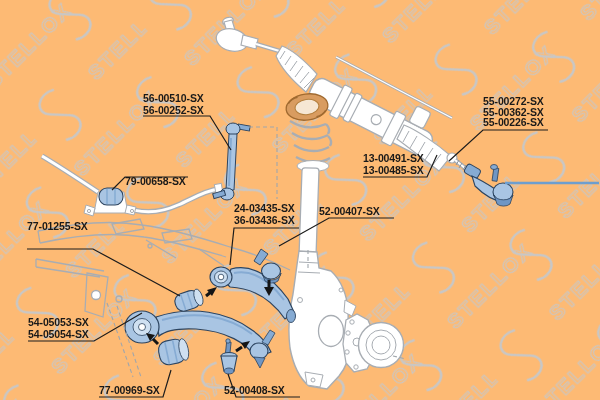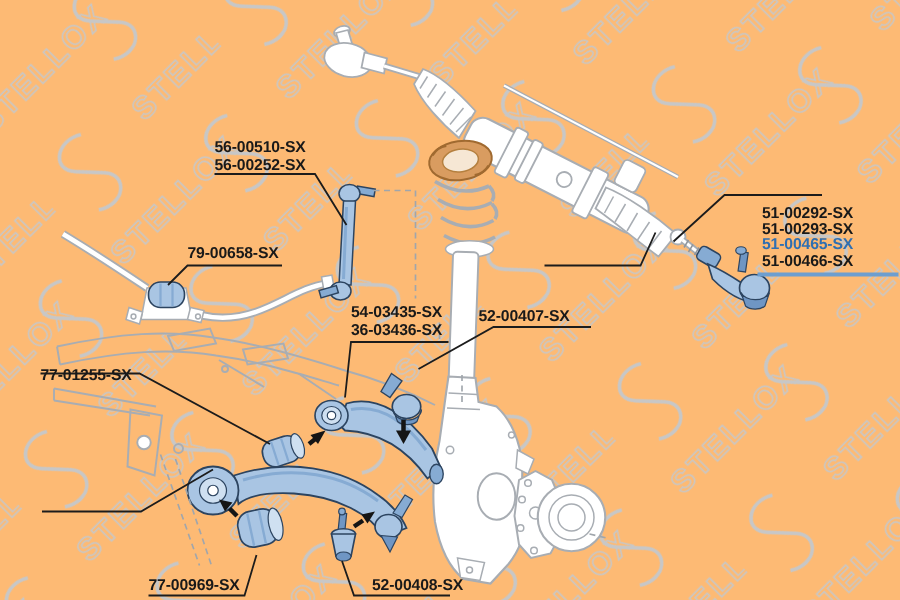--- a/index.html
+++ b/index.html
@@ -278,40 +278,47 @@
     <path d="M548,130 H483 L449,161"></path>
   </g>
   <line x1="505" y1="183" x2="599" y2="183" stroke="#6d9ecf" stroke-width="2.6"></line>
 </svg>
 
 <div class="labels">
   <div class="label" style="left:143px;top:92px">
     <span>56-00510-SX</span>
     <span>56-00252-SX</span>
   </div>
-  <div class="label" style="left:125px;top:163px">
+  <div class="label" style="left:125px;top:175px">
     <span>79-00658-SX</span>
   </div>
-  <div class="label" style="left:27px;top:244px">
+  <div class="label" style="left:27px;top:220px">
     <span>77-01255-SX</span>
+  </div>
+  <div class="label" style="left:28px;top:316px">
+    <span>54-05053-SX</span>
+    <span>54-05054-SX</span>
   </div>
   <div class="label" style="left:99px;top:384px">
     <span>77-00969-SX</span>
   </div>
-  <div class="label" style="left:248px;top:384px">
+  <div class="label" style="left:224px;top:384px">
     <span>52-00408-SX</span>
   </div>
   <div class="label" style="left:234px;top:202px">
-    <span>54-03435-SX</span>
+    <span>24-03435-SX</span>
     <span>36-03436-SX</span>
   </div>
   <div class="label" style="left:319px;top:205px">
     <span>52-00407-SX</span>
   </div>
-  <div class="label tight" style="left:508px;top:137px">
-    <span>51-00292-SX</span>
-    <span>51-00293-SX</span>
-    <span class="hl">51-00465-SX</span>
-    <span>51-00466-SX</span>
+  <div class="label" style="left:363px;top:152px">
+    <span>13-00491-SX</span>
+    <span>13-00485-SX</span>
+  </div>
+  <div class="label tight" style="left:483px;top:96px">
+    <span>55-00272-SX</span>
+    <span>55-00362-SX</span>
+    <span>55-00226-SX</span>
   </div>
 </div>
 
 </div>
 
 </body></html>

